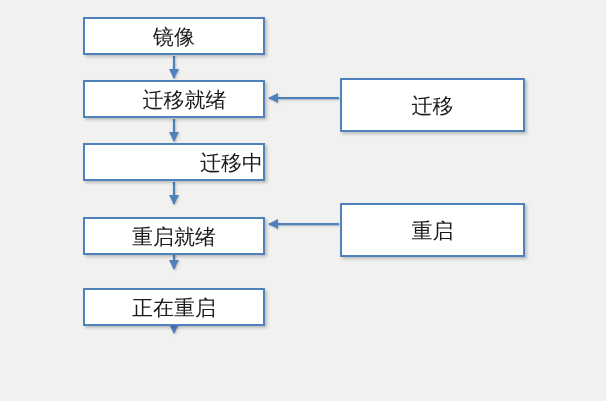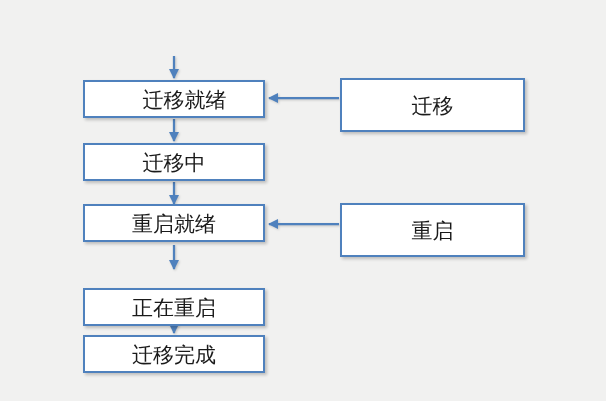--- a/index.html
+++ b/index.html
@@ -35,22 +35,22 @@
     justify-content: center;
     color: #1a1a1a;
     font-size: 21px;
     line-height: 1;
     white-space: nowrap;
   }
   .node.main { left: 83px; width: 182px; height: 38px; }
   .node.side { left: 340px; width: 185px; height: 54px; }
   .pos-m0 { top: 17px; }
   .pos-m1 { top: 80px; padding-left: 21px; }
-  .pos-m2 { top: 143px; }
-  .pos-m3 { top: 204px; justify-content: center; }
+  .pos-m2 { top: 143px; justify-content: flex-end; }
+  .pos-m3 { top: 217px; justify-content: center; }
   .pos-m4 { top: 288px; }
   .pos-m5 { top: 335px; }
   .pos-s0 { top: 78px; }
   .pos-s1 { top: 203px; align-items: center; }
 </style>
 </head>
 <body>
 
 <div class="canvas">
 
@@ -62,35 +62,35 @@
     </defs>
     <line x1="174" y1="56" x2="174" y2="78" marker-end="url(#ah)"></line>
     <line x1="174" y1="119" x2="174" y2="141" marker-end="url(#ah)"></line>
     <line x1="174" y1="182" x2="174" y2="204" marker-end="url(#ah)"></line>
     <line x1="174" y1="245" x2="174" y2="269" marker-end="url(#ah)"></line>
     <line x1="174" y1="310" x2="174" y2="333" marker-end="url(#ah)"></line>
     <line x1="339" y1="98" x2="269" y2="98" marker-end="url(#ah)"></line>
     <line x1="339" y1="224" x2="269" y2="224" marker-end="url(#ah)"></line>
   </svg>
 
+  <div class="node main pos-m0">
+    <span>镜像</span>
+  </div>
   <div class="node main pos-m1">
     <span>迁移就绪</span>
   </div>
   <div class="node main pos-m2">
     <span>迁移中</span>
   </div>
   <div class="node main pos-m3">
     <span>重启就绪</span>
   </div>
   <div class="node main pos-m4">
     <span>正在重启</span>
   </div>
-  <div class="node main pos-m5">
-    <span>迁移完成</span>
-  </div>
 
   <div class="node side pos-s0">
     <span>迁移</span>
   </div>
   <div class="node side pos-s1">
     <span>重启</span>
   </div>
 
 </div>
 

